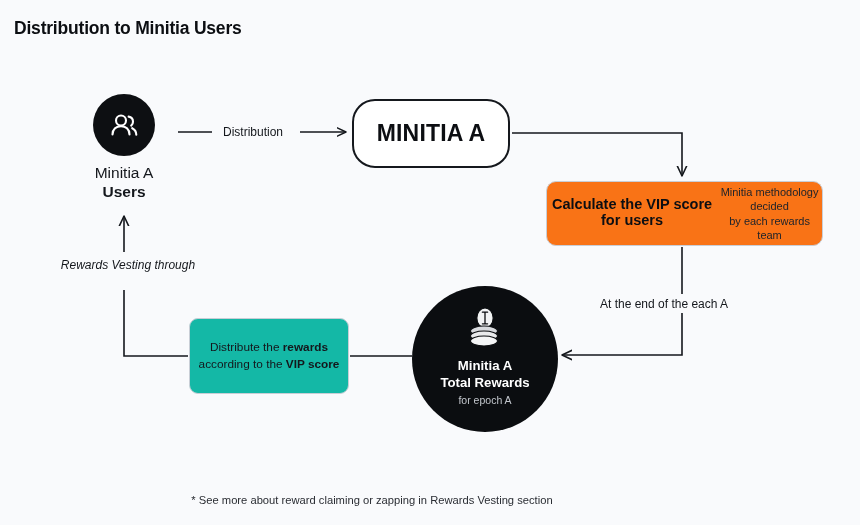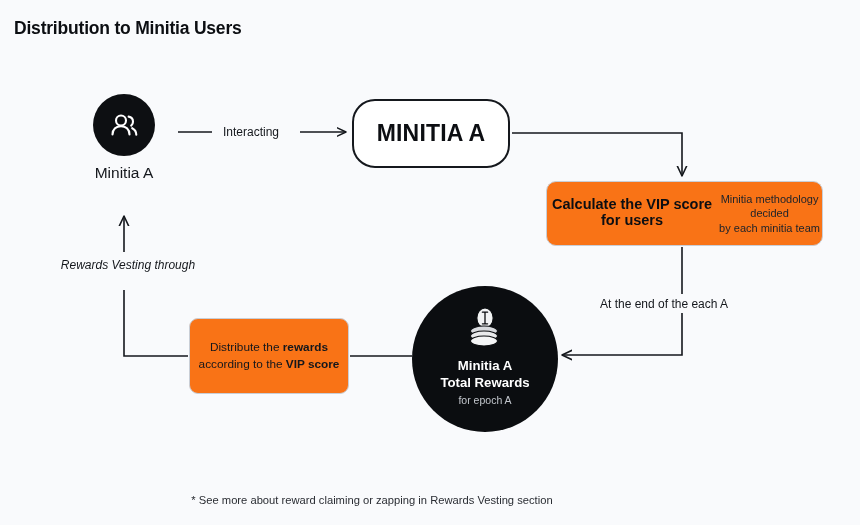--- a/index.html
+++ b/index.html
@@ -108,21 +108,21 @@
   }
 
   
   #distribute-box {
     left: 189px;
     top: 318px;
     width: 160px;
     height: 76px;
     border: 1px solid #c9ced6;
     border-radius: 9px;
-    background: #f97316;
+    background: #14b8a6;
     box-sizing: border-box;
     display: flex;
     flex-direction: column;
     align-items: center;
     justify-content: center;
     text-align: center;
     line-height: 1.42;
     font-size: 11.8px;
     color: #14171c;
   }
@@ -229,32 +229,33 @@
     <div id="users-avatar">
       <svg width="34" height="34" viewBox="0 0 34 34" aria-hidden="true">
         <circle cx="14" cy="12.5" r="5" fill="none" stroke="#ffffff" stroke-width="2.1"></circle>
         <path d="M5.5 26.5 c0 -5.2 3.9 -8.4 8.5 -8.4 c4.6 0 8.5 3.2 8.5 8.4" fill="none" stroke="#ffffff" stroke-width="2.1" stroke-linecap="round"></path>
         <path d="M21.6 8.6 c2.6 0.4 4.4 2.5 4.4 5.1 c0 1.6 -0.7 3 -1.8 3.9" fill="none" stroke="#ffffff" stroke-width="2.1" stroke-linecap="round"></path>
         <path d="M25.2 20.2 c2.5 1.3 4.1 3.7 4.1 6.6" fill="none" stroke="#ffffff" stroke-width="2.1" stroke-linecap="round"></path>
       </svg>
     </div>
     <div id="users-label">
       <span class="line1">Minitia A</span>
+      <span class="line2">Users</span>
     </div>
   </div>
 
   <div class="abs" id="minitia-box">
     <span id="minitia-box-label">MINITIA A</span>
   </div>
 
   <div class="abs" id="vip-box">
     <div id="vip-box-title">Calculate the VIP score for users</div>
     <div id="vip-box-sub">
       <div>Minitia methodology decided</div>
-      <div>by each minitia team</div>
+      <div>by each rewards team</div>
     </div>
   </div>
 
   <div class="abs" id="distribute-box">
     <div>
       <span>Distribute the </span><b>rewards</b>
     </div>
     <div>
       <span>according to the </span><b>VIP score</b>
     </div>
@@ -270,21 +271,21 @@
         <ellipse cx="21" cy="34" rx="13.5" ry="5" fill="#f4f5f6" stroke="#0b0d10" stroke-width="1.1"></ellipse>
       </svg>
     </div>
     <div id="rewards-circle-title">
       <div>Minitia A</div>
       <div>Total Rewards</div>
     </div>
     <div id="rewards-circle-sub">for epoch A</div>
   </div>
 
-  <div class="abs edge-label" id="label-interacting">Interacting</div>
+  <div class="abs edge-label" id="label-interacting">Distribution</div>
   <div class="abs edge-label" id="label-epoch">At the end of the each A</div>
   <div class="abs edge-label" id="label-vesting">
     <div>Rewards Vesting through</div>
   </div>
 
   <div class="abs" id="footnote">* See more about reward claiming or zapping in Rewards Vesting section</div>
 
 </div>
 
 </body></html>

